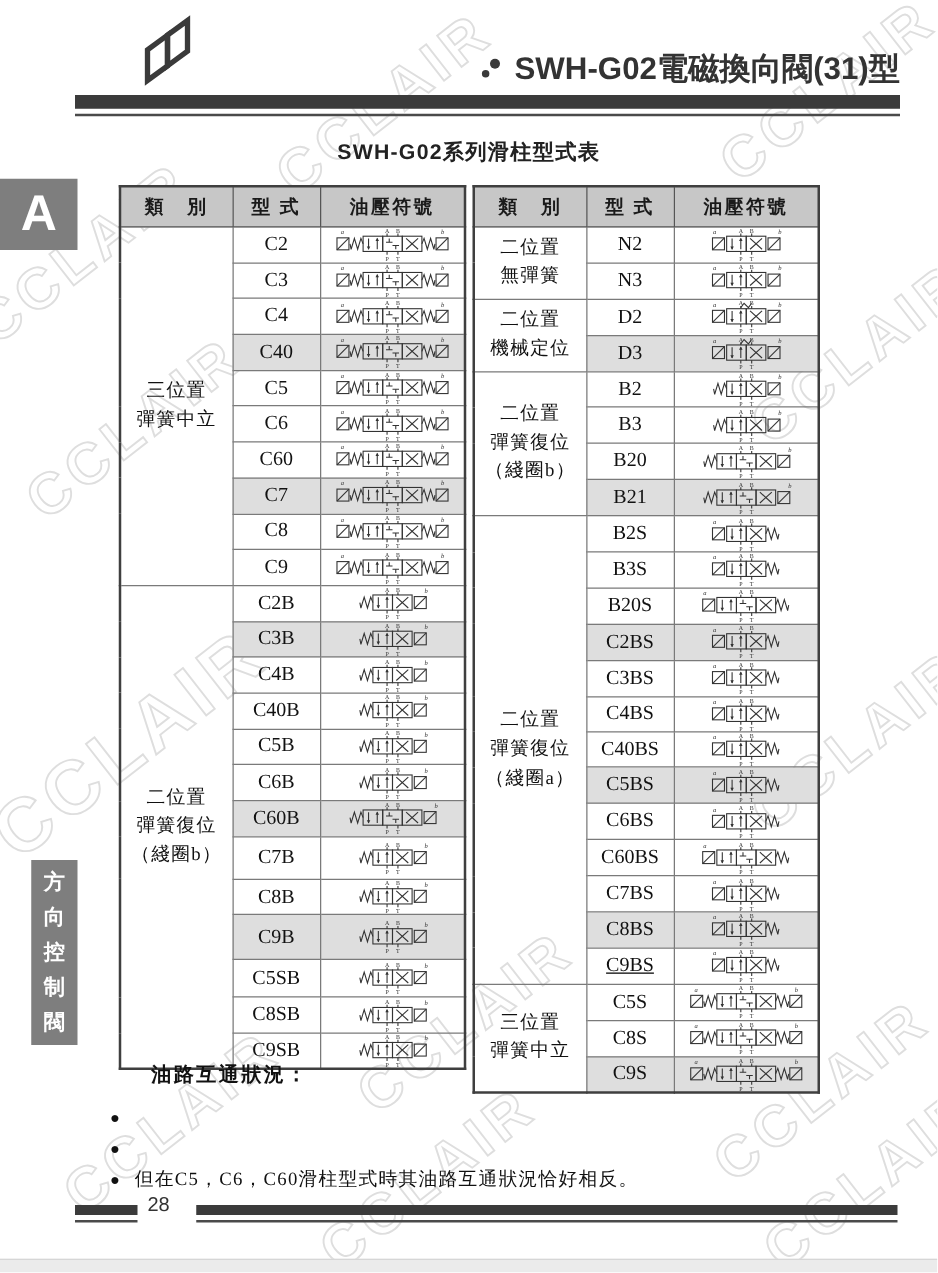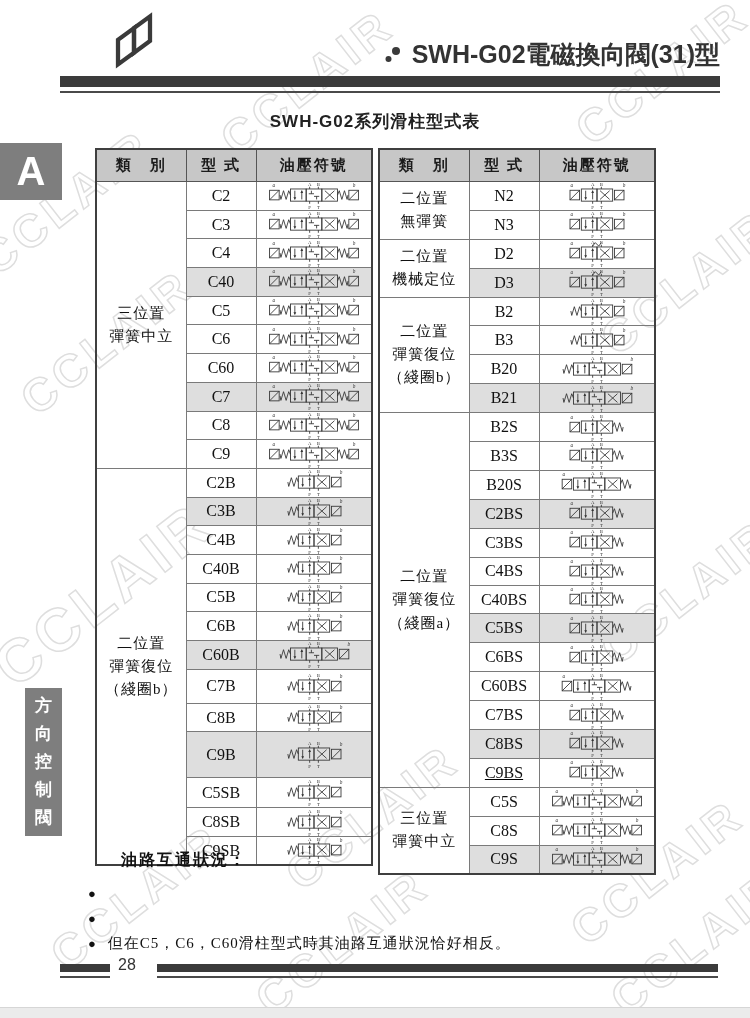--- a/index.html
+++ b/index.html
@@ -716,21 +716,21 @@
                 <line x1="57" y1="5.5" x2="57" y2="8"></line>
                 <line x1="47" y1="22" x2="47" y2="25"></line>
                 <line x1="57" y1="22" x2="57" y2="25"></line>
                 <text x="47" y="5">A</text>
                 <text x="57" y="5">B</text>
                 <text x="47" y="30.5">P</text>
                 <text x="57" y="30.5">T</text>
               </svg>
             </td>
           </tr>
-          <tr style="height: 46px;">
+          <tr style="height: 36px;">
             <td class="model hl">C9B</td>
             <td class="hl">
               <svg class="vsym" viewBox="0 0 104 31" width="94" height="27">
                 <rect x="34" y="8" width="18" height="14"></rect>
                 <rect x="52" y="8" width="18" height="14"></rect>
                 <line x1="39" y1="10" x2="39" y2="20"></line>
                 <polygon class="ah" points="37.4,17.5 40.6,17.5 39,20.5"></polygon>
                 <line x1="47" y1="10" x2="47" y2="20"></line>
                 <polygon class="ah" points="45.4,12.5 48.6,12.5 47,9.5"></polygon>
                 <line x1="55.5" y1="10" x2="66.5" y2="20"></line>

